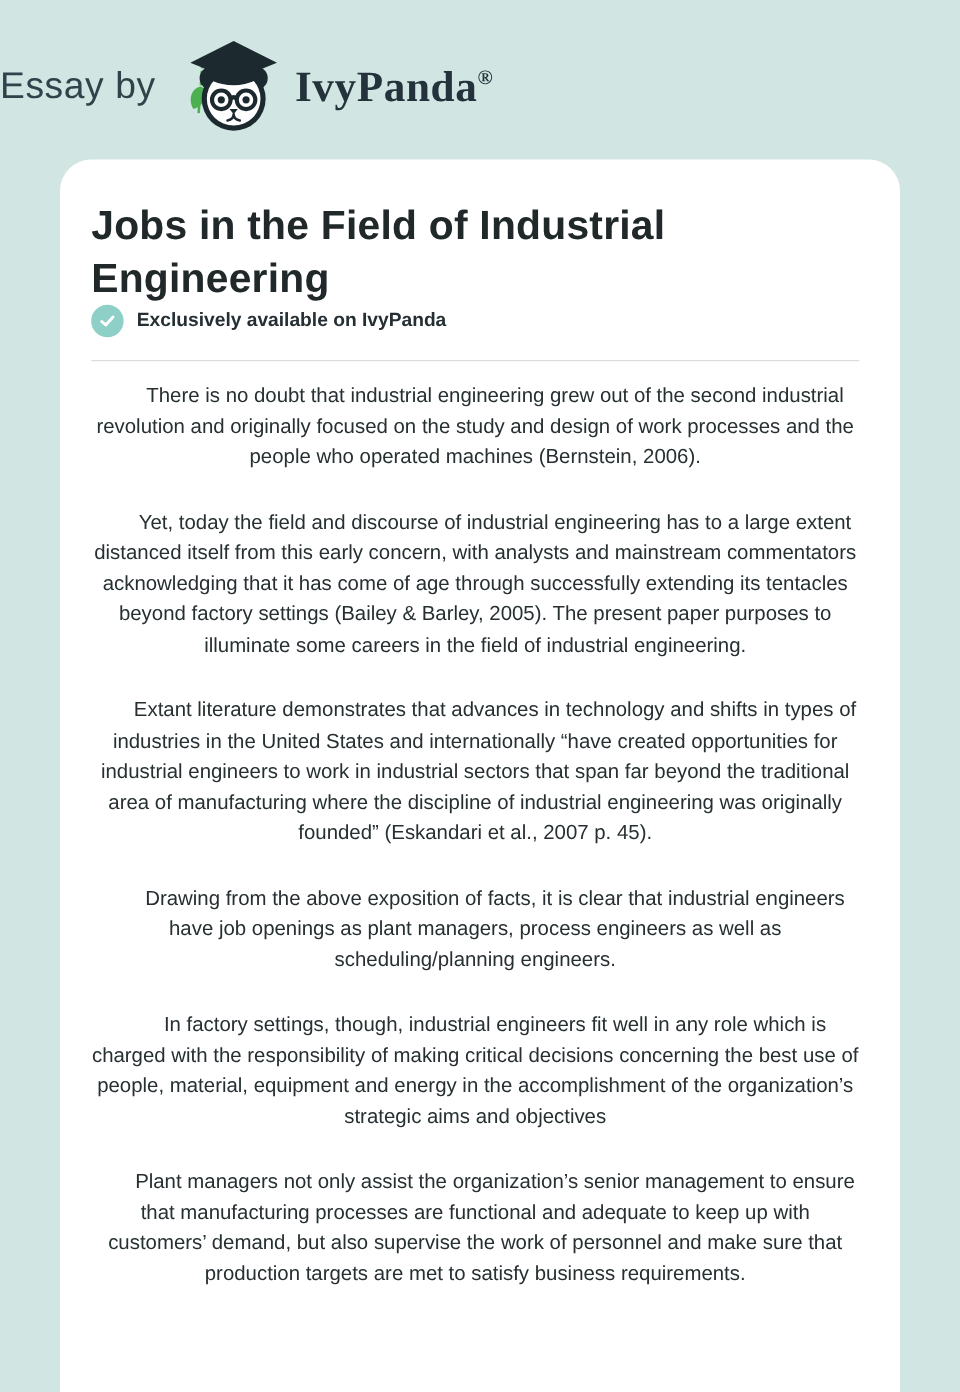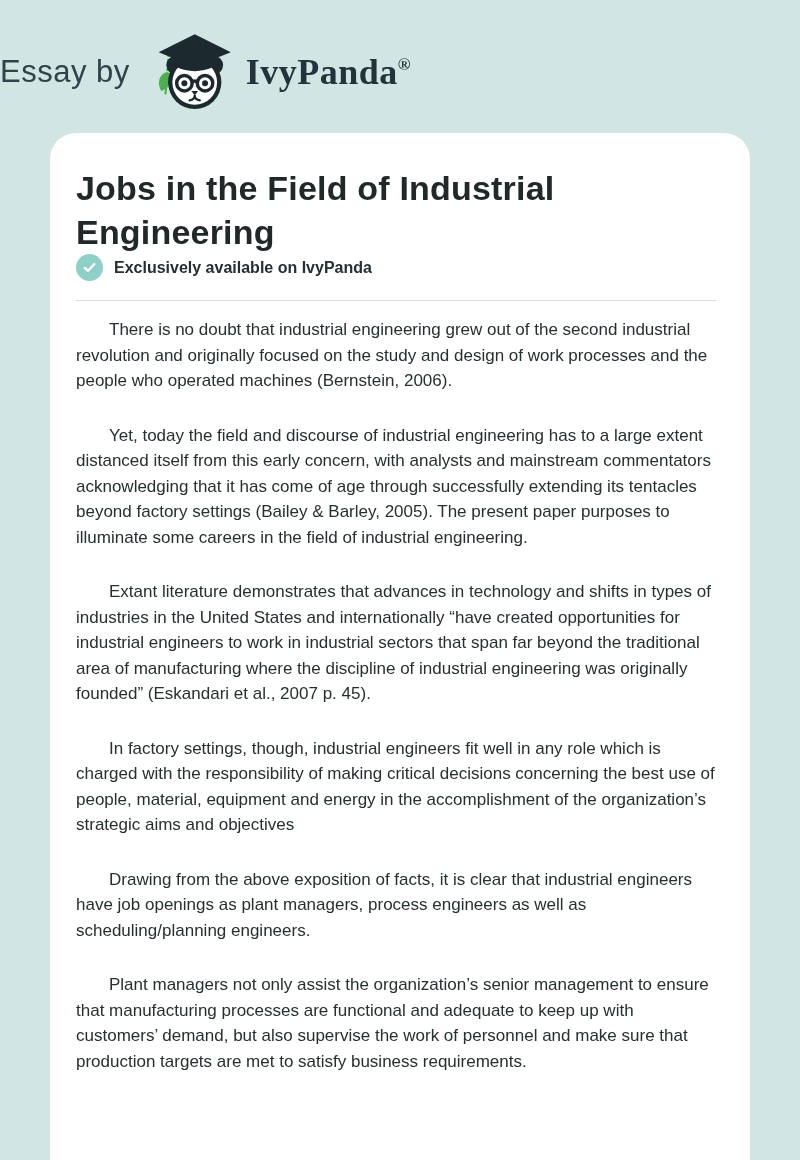--- a/index.html
+++ b/index.html
@@ -82,20 +82,21 @@
     margin-top: 19px;
   }
   .essay-body { padding-top: 0; }
   .essay-body p {
     font-size: 17px;
     line-height: 25.5px;
     color: #262f31;
     text-indent: 33px;
     margin-top: 16px;
     margin-bottom: 29px;
+    text-align: center;
   }
   .essay-body p + p { margin-top: 8px; }
 </style>
 </head>
 <body>
 
 <header class="site-header">
   <span class="essay-by">Essay by</span>
 
   <span class="logo-mark">
@@ -145,18 +146,18 @@
     </span>
     <span class="badge-label">Exclusively available on IvyPanda</span>
   </div>
 
   <hr class="divider">
 
   <div class="essay-body">
     <p>There is no doubt that industrial engineering grew out of the second industrial revolution and originally focused on the study and design of work processes and the people who operated machines (Bernstein, 2006).</p>
     <p>Yet, today the field and discourse of industrial engineering has to a large extent distanced itself from this early concern, with analysts and mainstream commentators acknowledging that it has come of age through successfully extending its tentacles beyond factory settings (Bailey &amp; Barley, 2005). The present paper purposes to illuminate some careers in the field of industrial engineering.</p>
     <p>Extant literature demonstrates that advances in technology and shifts in types of industries in the United States and internationally “have created opportunities for industrial engineers to work in industrial sectors that span far beyond the traditional area of manufacturing where the discipline of industrial engineering was originally founded” (Eskandari et al., 2007 p. 45).</p>
+    <p>Drawing from the above exposition of facts, it is clear that industrial engineers have job openings as plant managers, process engineers as well as scheduling/planning engineers.</p>
     <p>In factory settings, though, industrial engineers fit well in any role which is charged with the responsibility of making critical decisions concerning the best use of people, material, equipment and energy in the accomplishment of the organization’s strategic aims and objectives</p>
-    <p>Drawing from the above exposition of facts, it is clear that industrial engineers have job openings as plant managers, process engineers as well as scheduling/planning engineers.</p>
     <p>Plant managers not only assist the organization’s senior management to ensure that manufacturing processes are functional and adequate to keep up with customers’ demand, but also supervise the work of personnel and make sure that production targets are met to satisfy business requirements.</p>
 
   </div>
 </main>
 
 </body></html>

